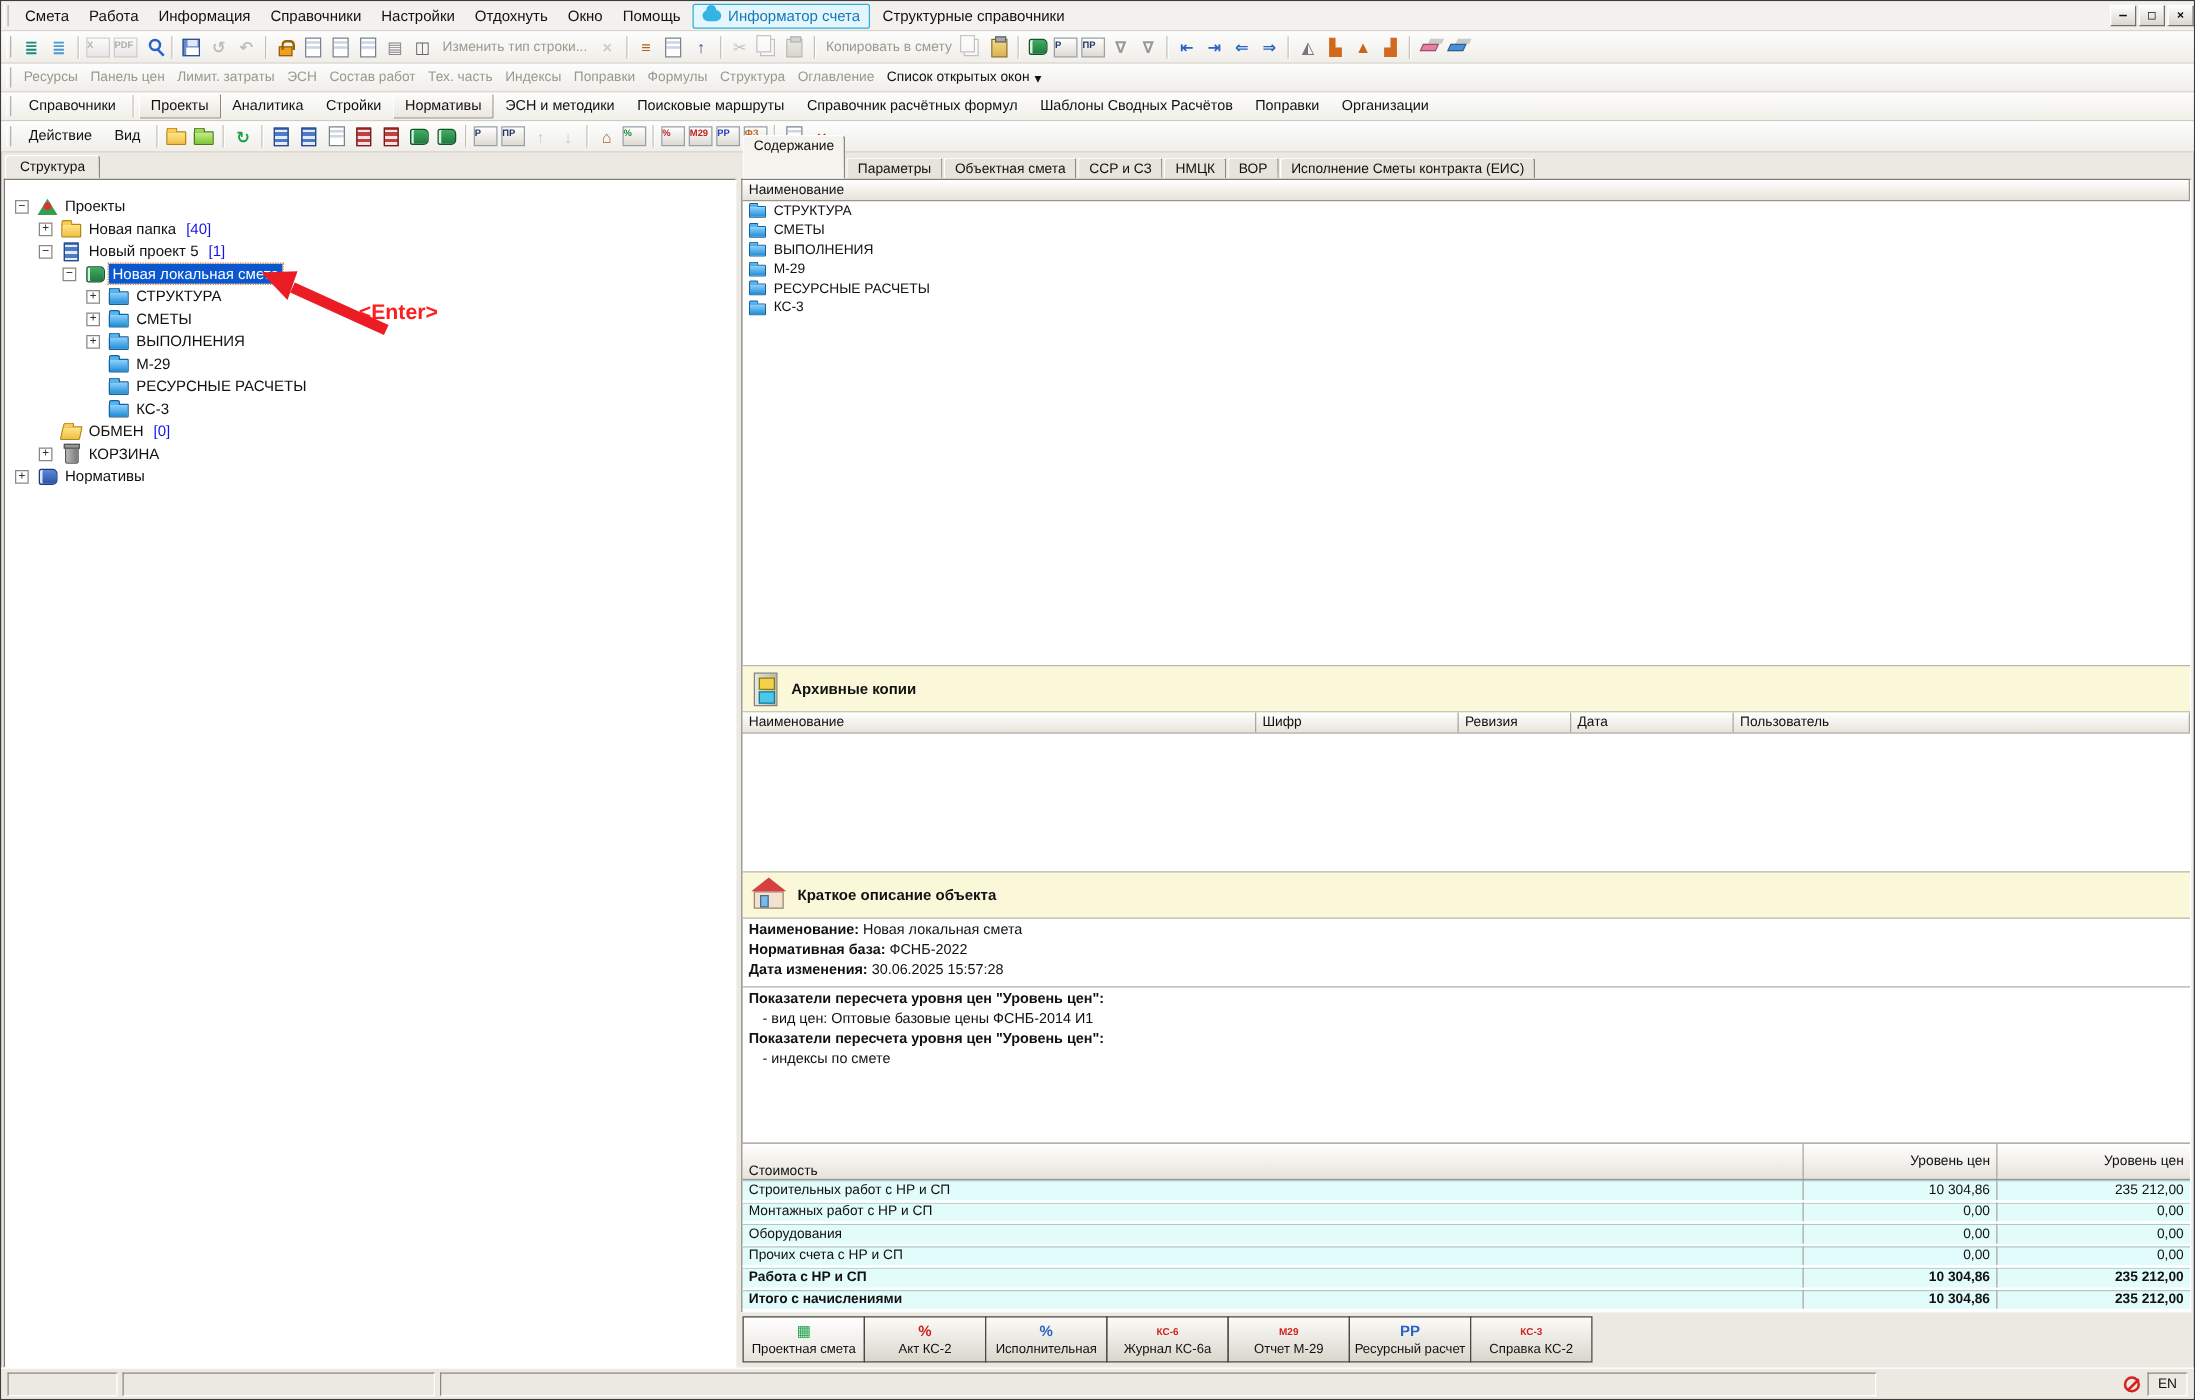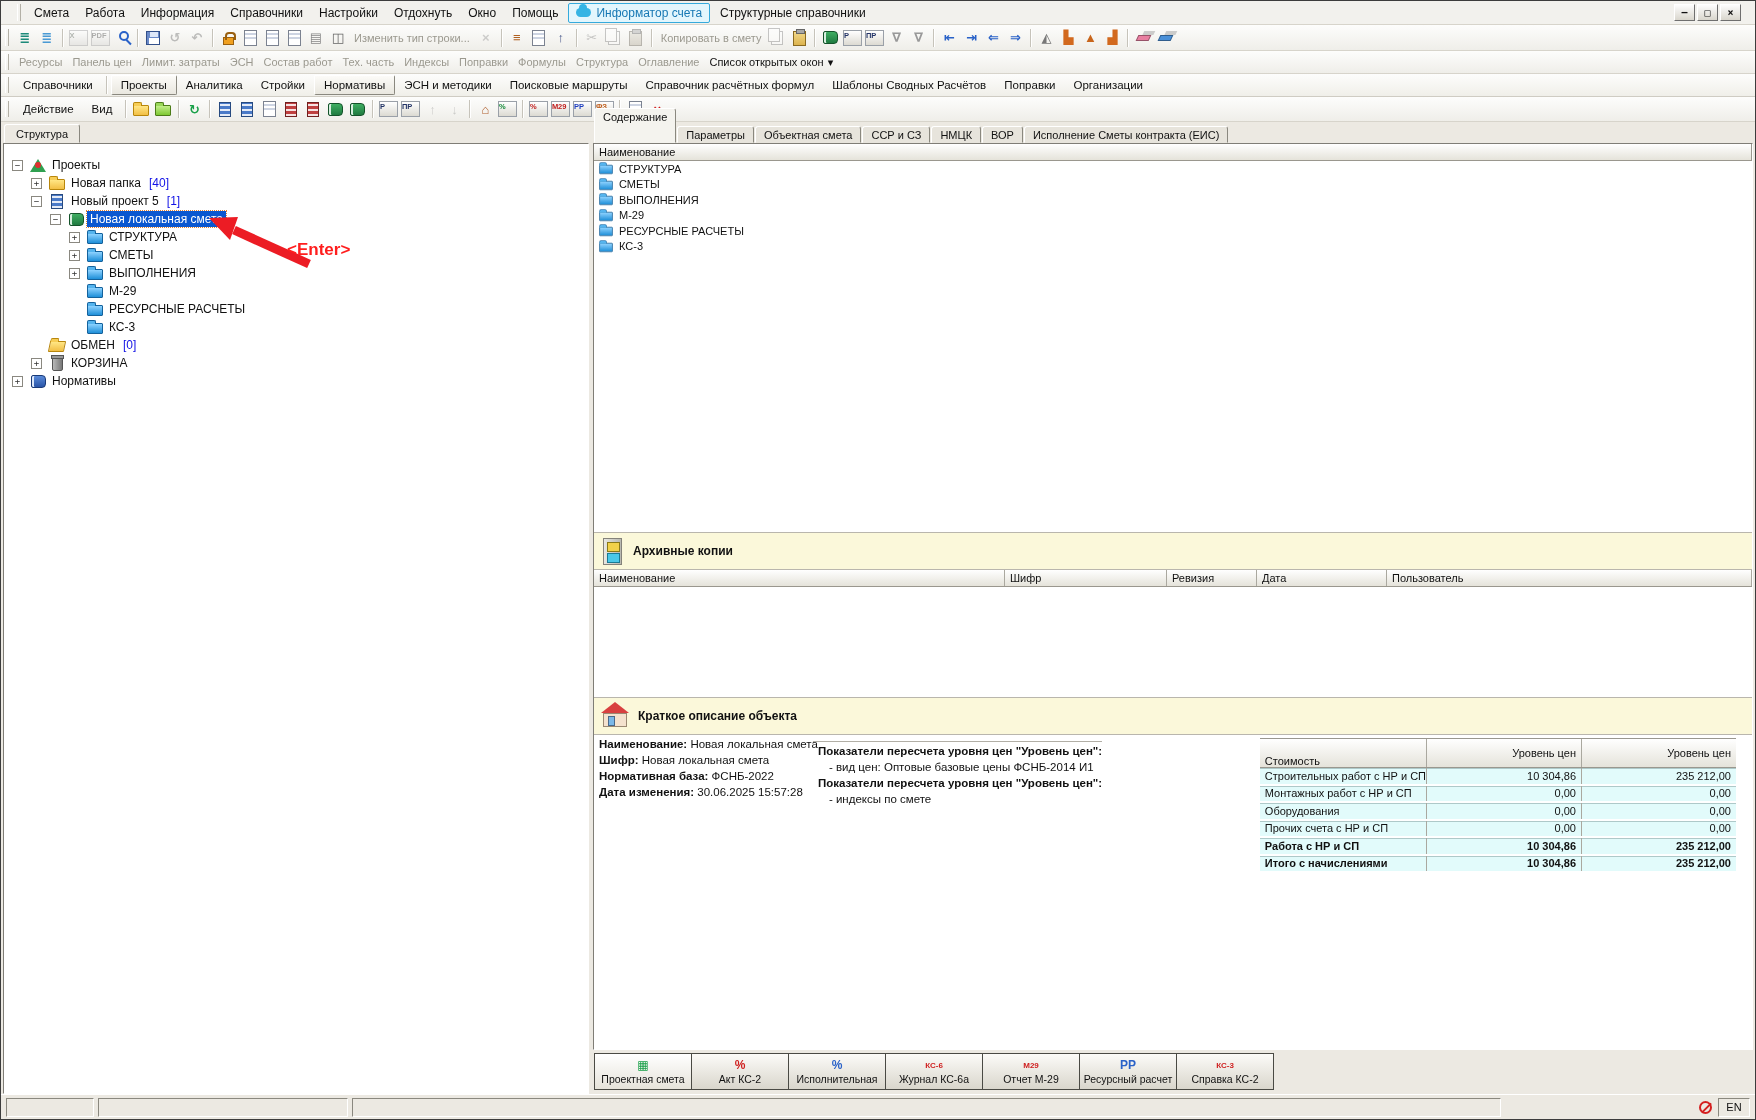--- a/index.html
+++ b/index.html
@@ -1,21 +1,21 @@
 <!DOCTYPE html>
 <html><head>
 <meta charset="utf-8">
 <style>
   *{box-sizing:border-box;margin:0;padding:0}
   html,body{width:1756px;height:1120px;overflow:hidden}
   body{font-family:"Liberation Sans","DejaVu Sans",sans-serif;font-size:11px;color:#111;background:#9a9a9a}
   .window{width:1756px;height:1120px;border:1px solid #3c3c3c;outline:1px solid #000;background:#ece9e2;display:flex;flex-direction:column}
 
   
-  .menubar{height:24px;background:#f2f1ed;border-bottom:1px solid #d7d4cb;display:flex;align-items:center;padding:0 14px;flex:none}
+  .menubar{height:24px;background:#f2f1ed;border-bottom:1px solid #d7d4cb;display:flex;align-items:center;padding:0 0;flex:none}
   .mitem{padding:3px 8px;font-size:12px;white-space:nowrap;cursor:default}
   .mitem.hl{display:inline-flex;align-items:center;gap:5px;border:1px solid #35aadc;background:#e3f6fd;color:#1778b4;border-radius:2px;padding:2px 7px;margin:0 2px}
   .cloud{width:15px;height:9px;background:#35b4e4;border-radius:6px;position:relative;flex:none}
   .cloud::before{content:"";position:absolute;left:3px;top:-4px;width:8px;height:8px;background:#35b4e4;border-radius:50%}
   .spacer{flex:1}
   .wbtn{width:21px;height:17px;border:1px solid;border-color:#fff #6f6f6f #6f6f6f #fff;background:linear-gradient(#fdfdfd,#d9d6cd);display:inline-flex;align-items:center;justify-content:center;font-size:10px;font-weight:bold;margin-left:2px;font-family:"DejaVu Sans Mono",monospace}
   .toolbar{display:flex;align-items:center;background:linear-gradient(#fdfdfc,#efeee9);border-bottom:1px solid #d7d4cb;padding:0 2px;flex:none}
   .tb1{height:26px}.tb2{height:23px}.tb3{height:25px}
   .tabrow{height:23px;display:flex;align-items:center;background:linear-gradient(#fdfdfc,#f0efe9);border-bottom:1px solid #cfccc3;padding:0 2px;flex:none}
   .grip{width:4px;height:70%;border-left:1px solid #fff;border-right:1px solid #b3b0a6;margin:0 5px 0 2px;flex:none}
@@ -92,21 +92,21 @@
   .band b{font-size:12px}
   .cab{width:19px;height:27px;background:linear-gradient(90deg,#e8e8e2,#b8b8b0);border:1px solid #84827a;position:relative;flex:none}
   .cab::before{content:"";position:absolute;top:3px;left:3px;width:11px;height:8px;background:#f2d24a;border:1px solid #8a7a18}
   .cab::after{content:"";position:absolute;top:14px;left:3px;width:11px;height:8px;background:#4ac8e8;border:1px solid #1a7a94}
   .houseic{width:24px;height:14px;background:#f4e2ce;border:1px solid #9a8872;position:relative;margin-top:8px;flex:none}
   .houseic::before{content:"";position:absolute;left:-3px;bottom:13px;width:0;height:0;border-left:14px solid transparent;border-right:14px solid transparent;border-bottom:11px solid #d84040}
   .houseic::after{content:"";position:absolute;left:4px;bottom:0;width:5px;height:8px;background:#7ab8e8;border:1px solid #4a6888}
   .archcols{height:17px;display:flex;background:linear-gradient(#fff,#e5e3da);border-bottom:1px solid #9a978e;flex:none}
   .acol{border-right:1px solid #aaa89f;font-size:11px;display:flex;align-items:center;padding-left:5px;flex:none}
   .archspace{height:110px;flex:none;background:#fff}
-  .descbody{flex:1;display:flex;flex-direction:row;padding:3px 16px 0 5px;min-height:0}
+  .descbody{flex:1;display:flex;flex-direction:column;padding:3px 0 0 5px;min-height:0}
   .dline{font-size:11.5px;height:16px;white-space:nowrap}
   .indblock{border-top:1px solid #b2afa6;margin-top:3px;padding-top:3px;margin-left:-5px;padding-left:5px}
   .ind-title{font-weight:bold;font-size:11.5px;height:16px;white-space:nowrap}
   .ind-detail{font-size:11.5px;height:16px;padding-left:11px;white-space:nowrap}
   .dspacer{flex:1}
   .costtable{margin-left:-5px;flex:none}
   .cthead{display:flex;height:30px;background:linear-gradient(#fff,#e5e3da);border-top:1px solid #9a978e;border-bottom:1px solid #9a978e;font-size:11px;align-items:flex-end}
   .ctlabel{flex:1;padding-left:5px}
   .ctval{width:155px;text-align:right;padding-right:5px;border-left:1px solid #aaa89f;flex:none;height:100%;display:flex;align-items:center;justify-content:flex-end}
   .crow{display:flex;height:17.5px;background:#e2fbfb;border-bottom:2px solid #fff;box-shadow:inset 0 1px 0 #aec9c9;font-size:11px;align-items:center}
@@ -582,21 +582,20 @@
             <span class="acol" style="flex: 1 1 0%;">Пользователь</span>
           </div>
         <div class="archspace"></div>
         <div class="band">
           <span class="houseic"></span>
           <b>Краткое описание объекта</b>
         </div>
         <div class="descbody">
           <div id="desc-fields">
               <div class="dline"><b>Наименование:</b> Новая локальная смета</div>
-              <div class="dline"><b>Шифр:</b> Новая локальная смета</div>
               <div class="dline"><b>Нормативная база:</b> ФСНБ-2022</div>
               <div class="dline"><b>Дата изменения:</b> 30.06.2025 15:57:28</div>
             </div>
           <div class="indblock" id="desc-indicators">
               <div class="ind-title">Показатели пересчета уровня цен "Уровень цен":</div>
               <div class="ind-detail">- вид цен: Оптовые базовые цены ФСНБ-2014 И1</div>
               <div class="ind-title">Показатели пересчета уровня цен "Уровень цен":</div>
               <div class="ind-detail">- индексы по смете</div>
             </div>
           <div class="dspacer"></div>

